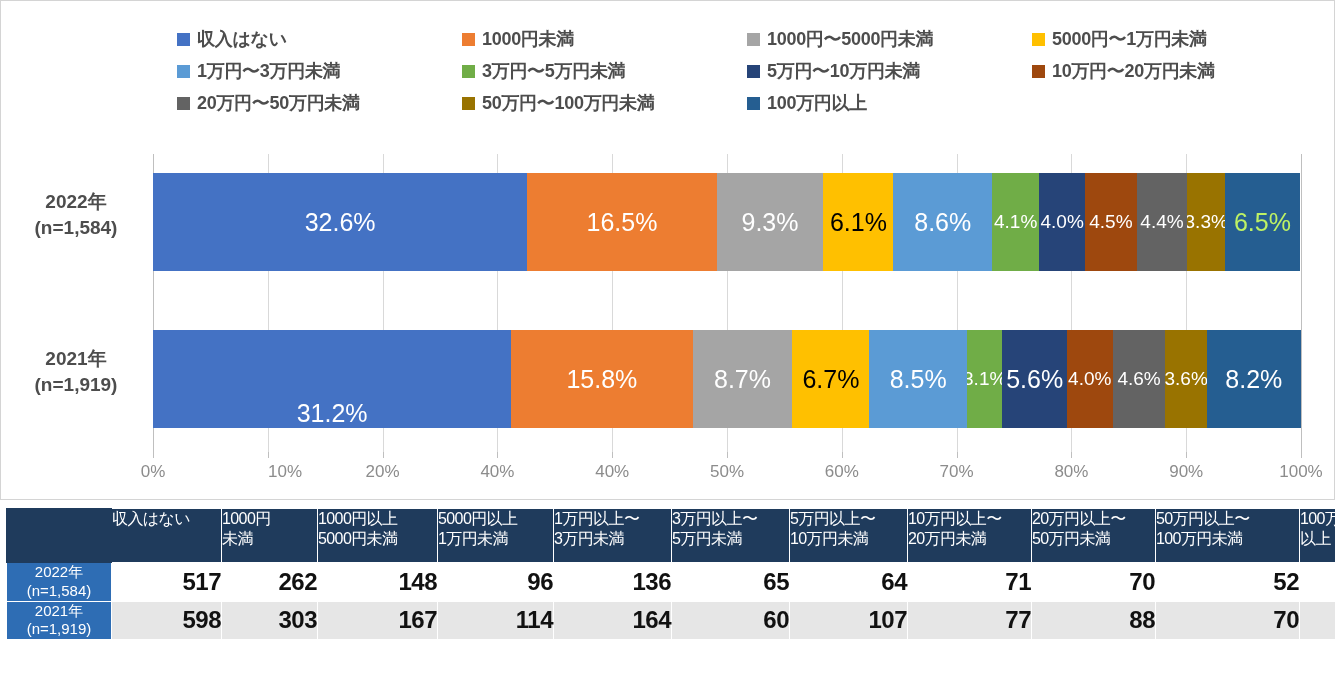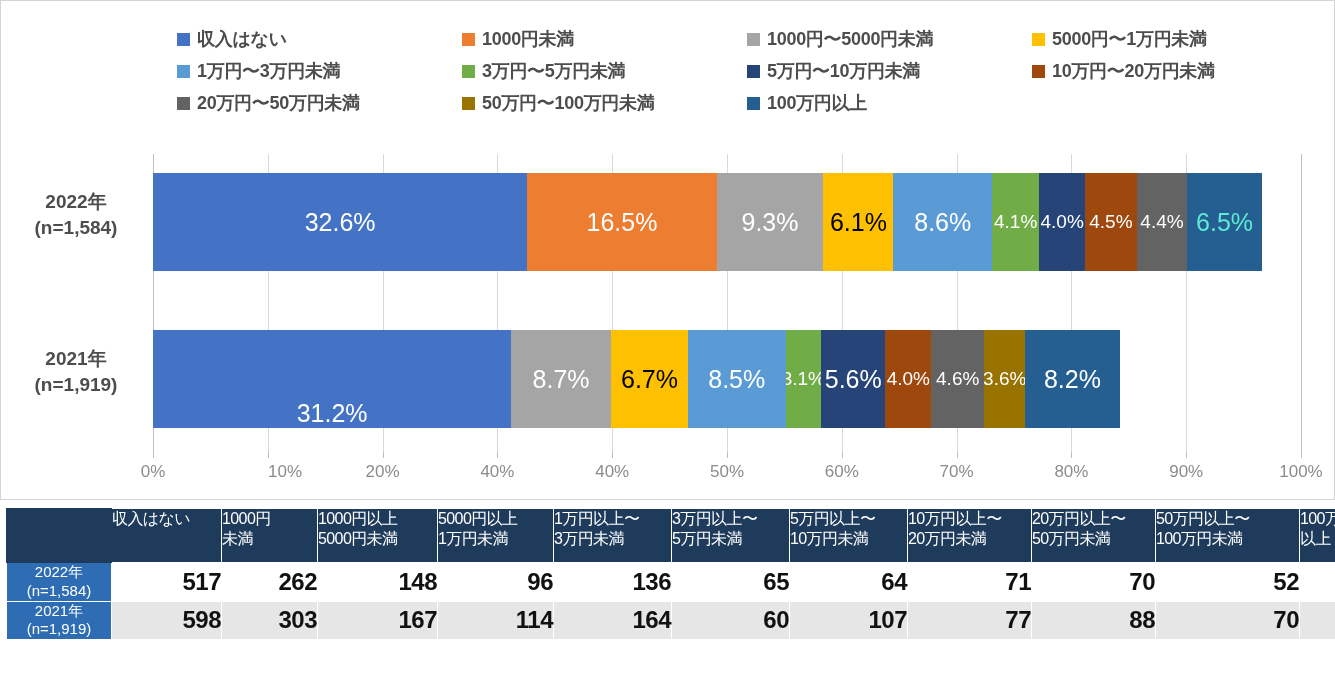--- a/index.html
+++ b/index.html
@@ -227,27 +227,33 @@
           </div>
           <div class="seg small" style="width: 45.92px; background: rgb(38, 68, 120);">
             <span style="color: rgb(255, 255, 255);">4.0%</span>
           </div>
           <div class="seg small" style="width: 51.66px; background: rgb(158, 72, 14);">
             <span style="color: rgb(255, 255, 255);">4.5%</span>
           </div>
           <div class="seg small" style="width: 50.512px; background: rgb(99, 99, 99);">
             <span style="color: rgb(255, 255, 255);">4.4%</span>
           </div>
+          <div class="seg small" style="width: 37.884px; background: rgb(153, 115, 0);">
+            <span style="color: rgb(255, 255, 255);">3.3%</span>
+          </div>
           <div class="seg" style="width: 74.62px; background: rgb(37, 94, 145);">
-            <span style="color: #5eead4;">6.5%</span>
+            <span style="color: #bef264;">6.5%</span>
           </div>
         </div>
         <div class="bar-row r1">
           <div class="seg" style="width: 358.176px; background: rgb(68, 114, 196); align-items: flex-end;">
             <span style="color: rgb(255, 255, 255);">31.2%</span>
+          </div>
+          <div class="seg" style="width: 181.384px; background: rgb(237, 125, 49);">
+            <span style="color: rgb(255, 255, 255);">15.8%</span>
           </div>
           <div class="seg" style="width: 99.876px; background: rgb(165, 165, 165);">
             <span style="color: rgb(255, 255, 255);">8.7%</span>
           </div>
           <div class="seg" style="width: 76.916px; background: rgb(255, 192, 0);">
             <span style="color: rgb(0, 0, 0);">6.7%</span>
           </div>
           <div class="seg" style="width: 97.58px; background: rgb(91, 155, 213);">
             <span style="color: rgb(255, 255, 255);">8.5%</span>
           </div>

